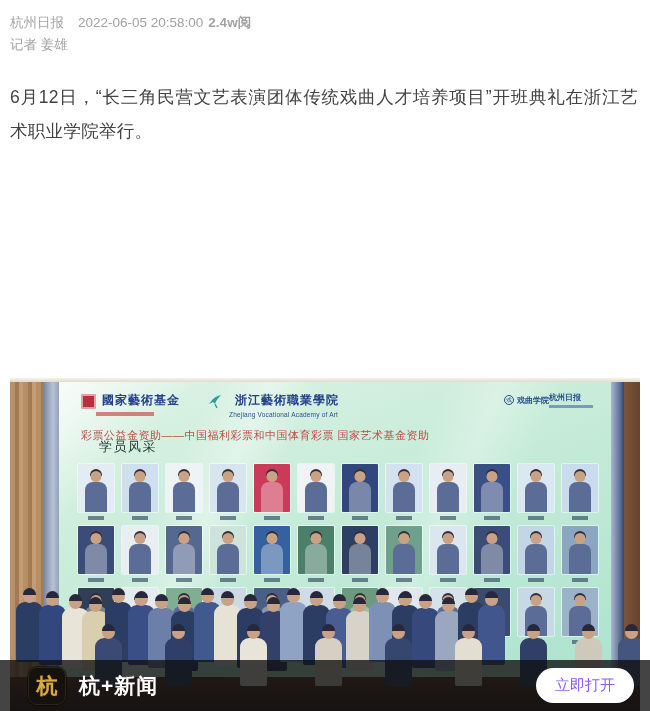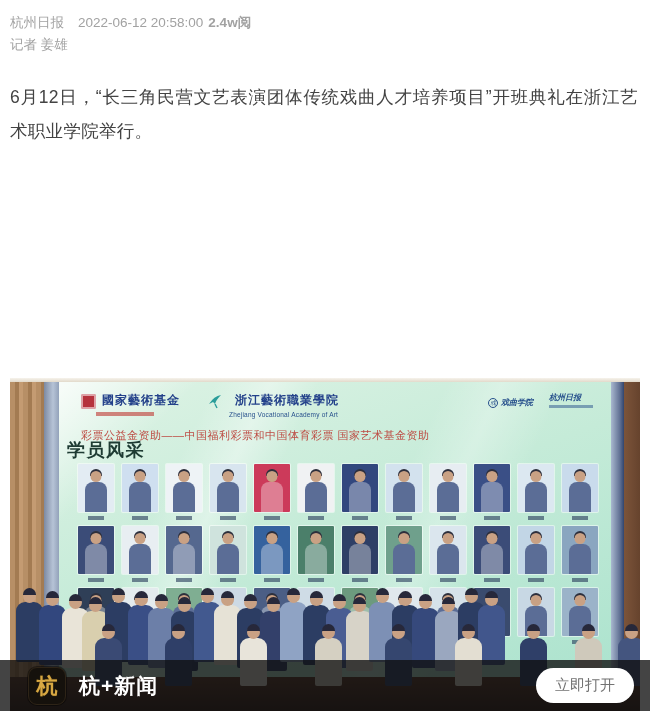--- a/index.html
+++ b/index.html
@@ -45,30 +45,30 @@
   .screen-header { position:absolute; top:10px; left:22px; right:10px; height:34px;
                    display:flex; align-items:flex-start; }
   .seal { width:15px; height:15px; margin-top:2px; background:#b5323c; border-radius:2px;
           box-shadow:inset 0 0 0 2px rgba(255,255,255,.55); }
   .org-main { margin-left:6px; font-size:12px; font-weight:bold; color:#23418a;
               font-family:"Liberation Serif","DejaVu Serif",serif; letter-spacing:1px; }
   .org-sub-smudge { width:58px; height:4px; margin-top:3px; background:rgba(193,69,63,.65); }
   .bird-icon { margin:0 0 0 26px; }
   .org2-block { margin-left:5px; }
   .org-sub-en { font-size:6.5px; color:#27508c; margin-top:2px; letter-spacing:.2px; }
-  .right-orgs { margin-left:auto; display:flex; align-items:flex-end; gap:16px; padding-right:8px;font-style:italic; }
+  .right-orgs { margin-left:auto; display:flex; align-items:center; padding-right:8px; }
   .mini-org { display:flex; align-items:center; gap:3px; }
   .circle-mark { width:10px; height:10px; border:1.4px solid #27508c; border-radius:50%;
                  font-size:6px; color:#27508c; text-align:center; line-height:9px; }
   .mini-org-label { font-size:8px; color:#27508c; font-weight:bold;
                     font-family:"Liberation Serif","DejaVu Serif",serif; }
   .mini-sub { width:44px; height:3px; background:rgba(39,80,140,.5); margin-top:2px; }
   .funding-line { position:absolute; top:46px; left:22px; font-size:11px; color:#bd4a42;
                   letter-spacing:.5px; white-space:nowrap; }
-  .section-title { position:absolute; top:56px; left:8px; font-size:18px; font-weight:bold;
+  .section-title { position:absolute; top:56px; left:40px; font-size:13px; font-weight:normal;
                    color:#1e3b33; letter-spacing:1.5px; }
   .grid { position:absolute; left:10px; right:4px; top:82px; }
   .grid-row { position:absolute; left:0; display:flex; gap:8px; justify-content:center; width:100%; }
   .portrait { width:36px; height:48px; border-radius:1px; position:relative;
               box-shadow:0 0 0 1px rgba(255,255,255,.5); }
   .portrait .head { position:absolute; top:7px; left:50%; transform:translateX(-50%);
                     width:11px; height:11px; border-radius:50%; background:#c9a184; }
   .portrait .hair { position:absolute; top:5px; left:50%; transform:translateX(-50%);
                     width:12px; height:7px; border-radius:6px 6px 0 0; background:#2d2f3c; }
   .portrait .torso { position:absolute; top:18px; left:50%; transform:translateX(-50%);
@@ -90,32 +90,32 @@
                 background:rgba(16,16,16,.78); display:flex; align-items:center;
                 padding:0 16px 0 28px; z-index:20; }
   .app-logo { width:38px; height:38px; border-radius:9px; background:#15110c;
               border:1px solid #2e2417; display:flex; align-items:center; justify-content:center;
               box-shadow:0 0 0 1px rgba(0,0,0,.4); }
   .app-logo span { color:#d8a843; font-size:21px; font-weight:bold;
                    font-family:"Liberation Serif","DejaVu Serif",serif;
                    text-shadow:0 0 1px #8a6a20; }
   .app-name { margin-left:13px; color:#ffffff; font-size:21px; font-weight:bold;
               letter-spacing:1px; }
-  .open-btn { margin-left:auto; background:#ffffff; color:#737373; border:none;
+  .open-btn { margin-left:auto; background:#ffffff; color:#8b5cf6; border:none;
               font-size:15px; padding:8px 19px; border-radius:18px; cursor:pointer;
               font-family:Liberation Mono, monospace; }
 </style>
 </head>
 <body>
 
 <div class="page">
 
 
   <div class="meta-row">
-    <span>杭州日报</span><span>2022-06-12 20:58:00</span><span style="margin-left:-9px;font-weight:bold;">2.4w阅</span>
+    <span>杭州日报</span><span>2022-06-05 20:58:00</span><span style="margin-left:-9px;font-weight:bold;">2.4w阅</span>
   </div>
   <div class="reporter-row">记者 姜雄</div>
 
   <div class="article-body">
     <p>6月12日，“长三角民营文艺表演团体传统戏曲人才培养项目”开班典礼在浙江艺术职业学院举行。</p>
   </div>
 
   <figure class="photo">
     <div class="photo-topline"></div>
     <div class="curtain-left"></div>

